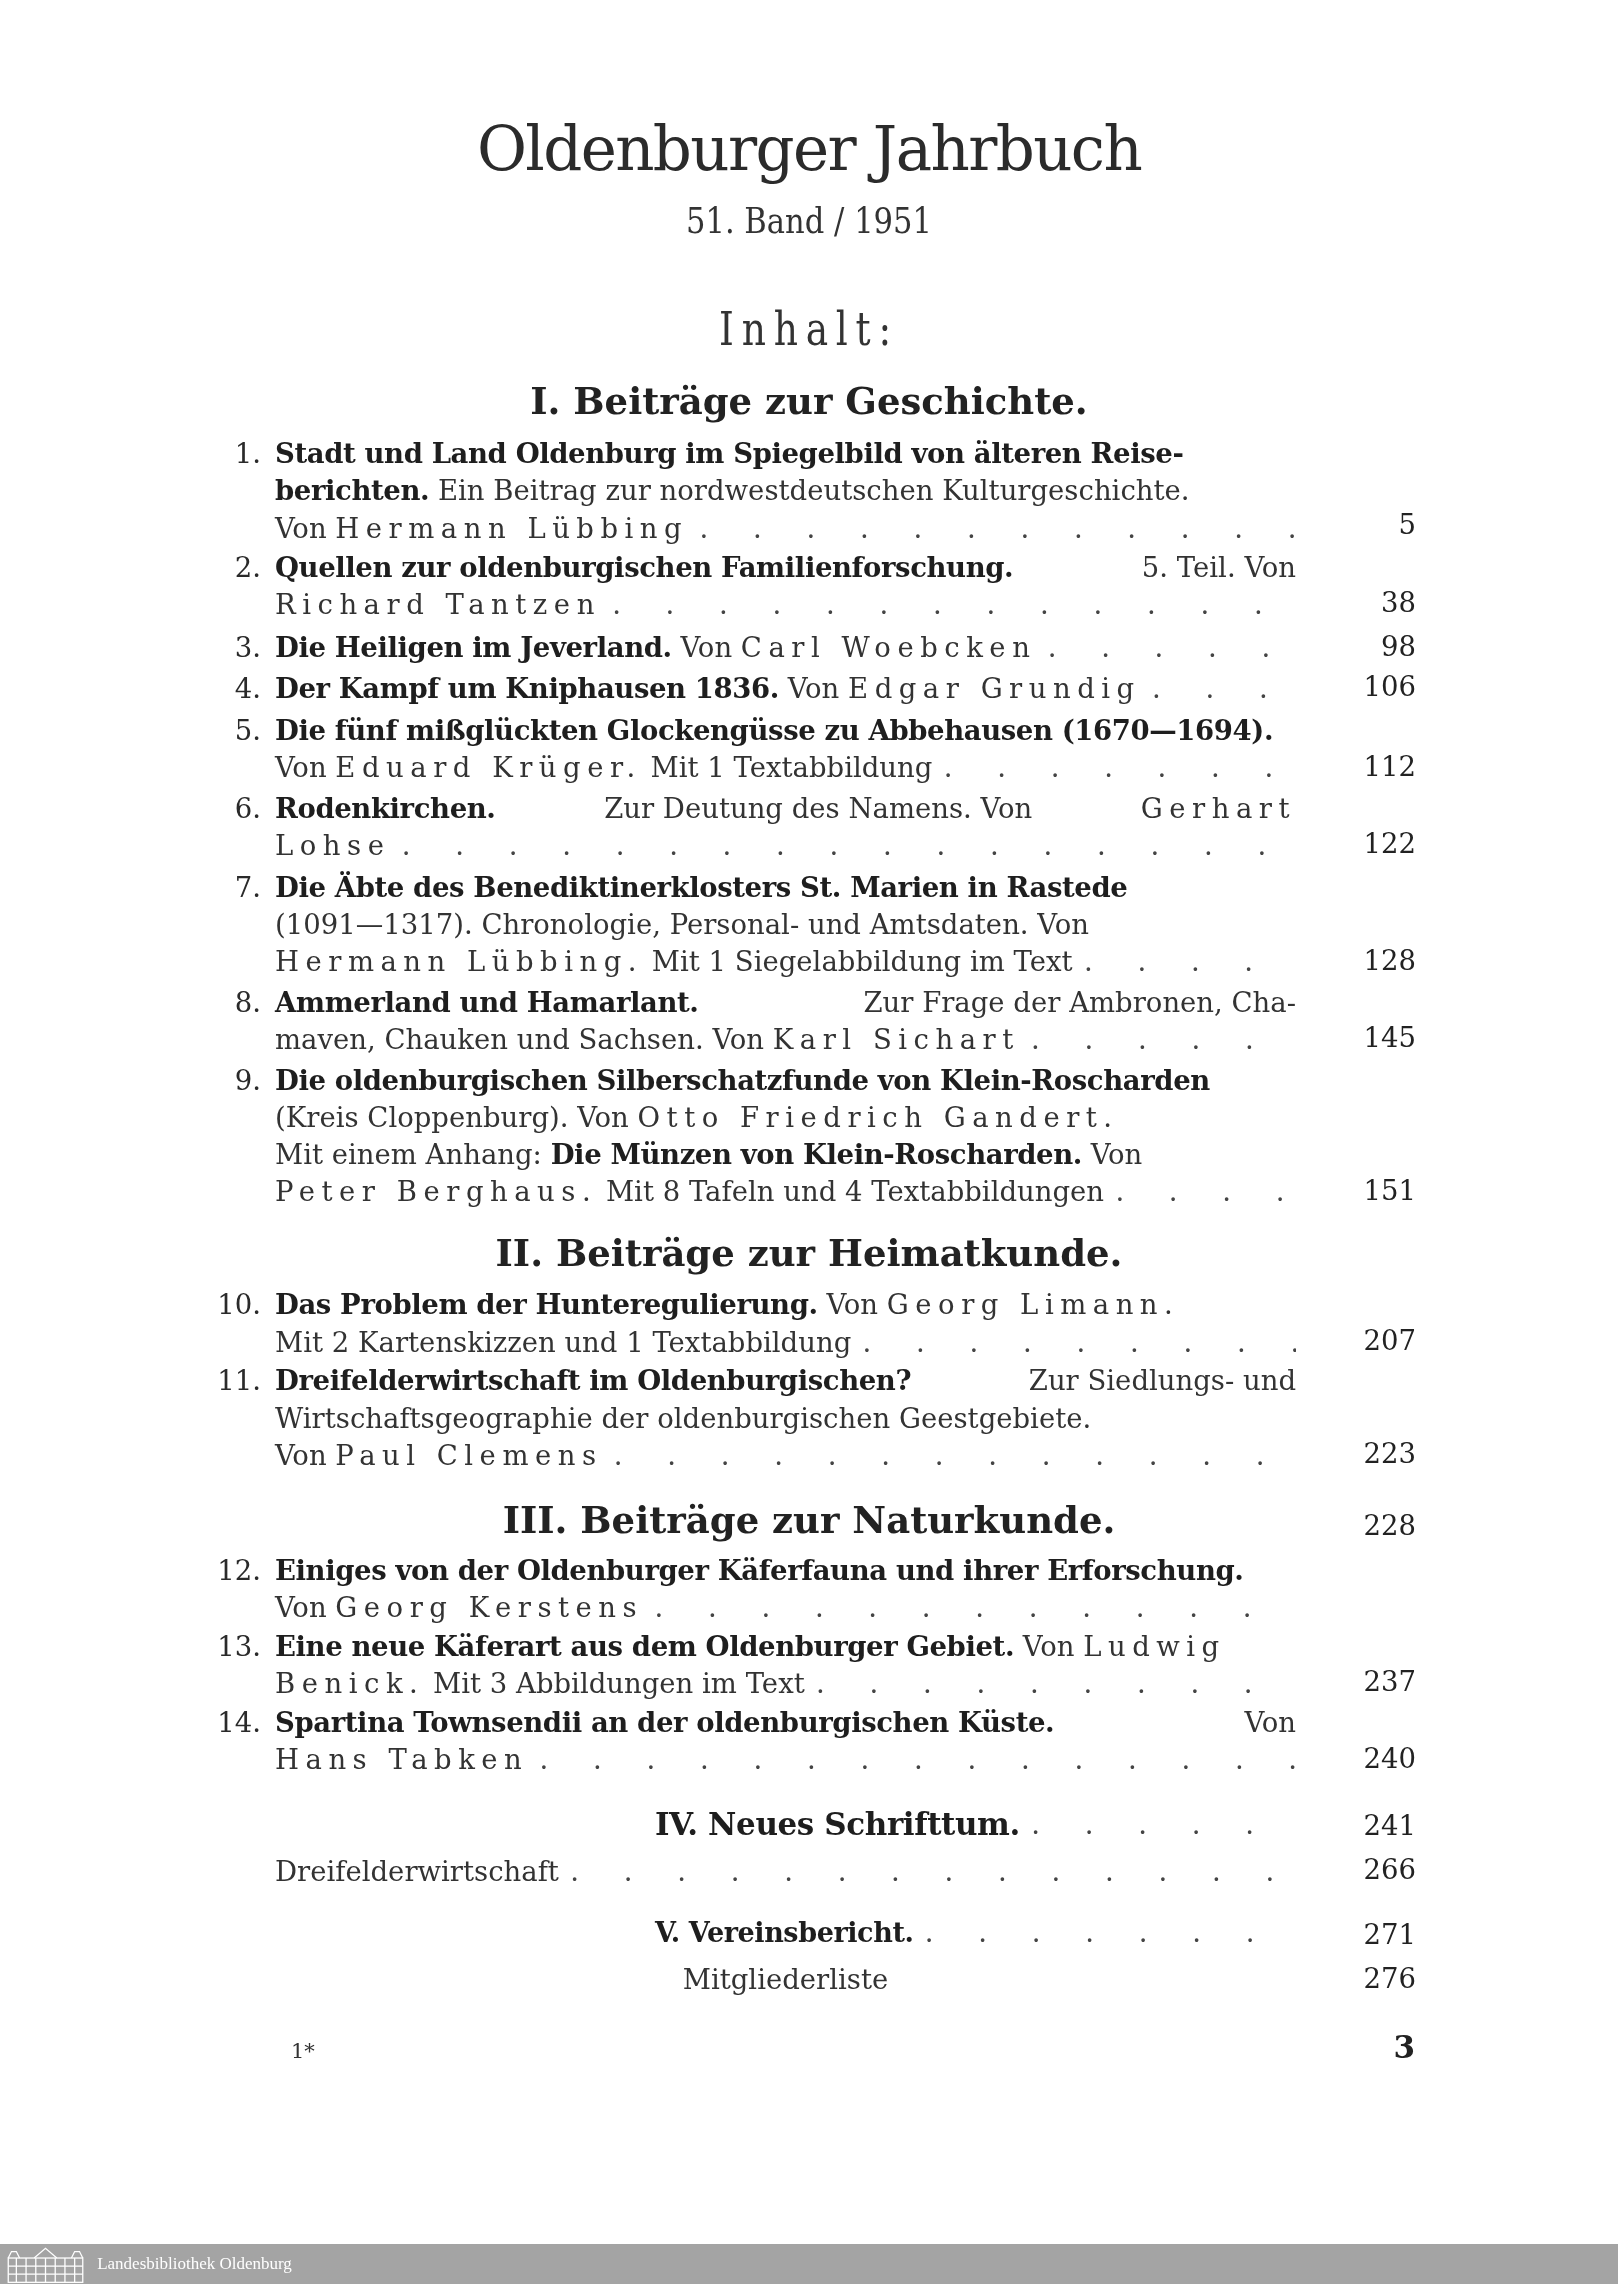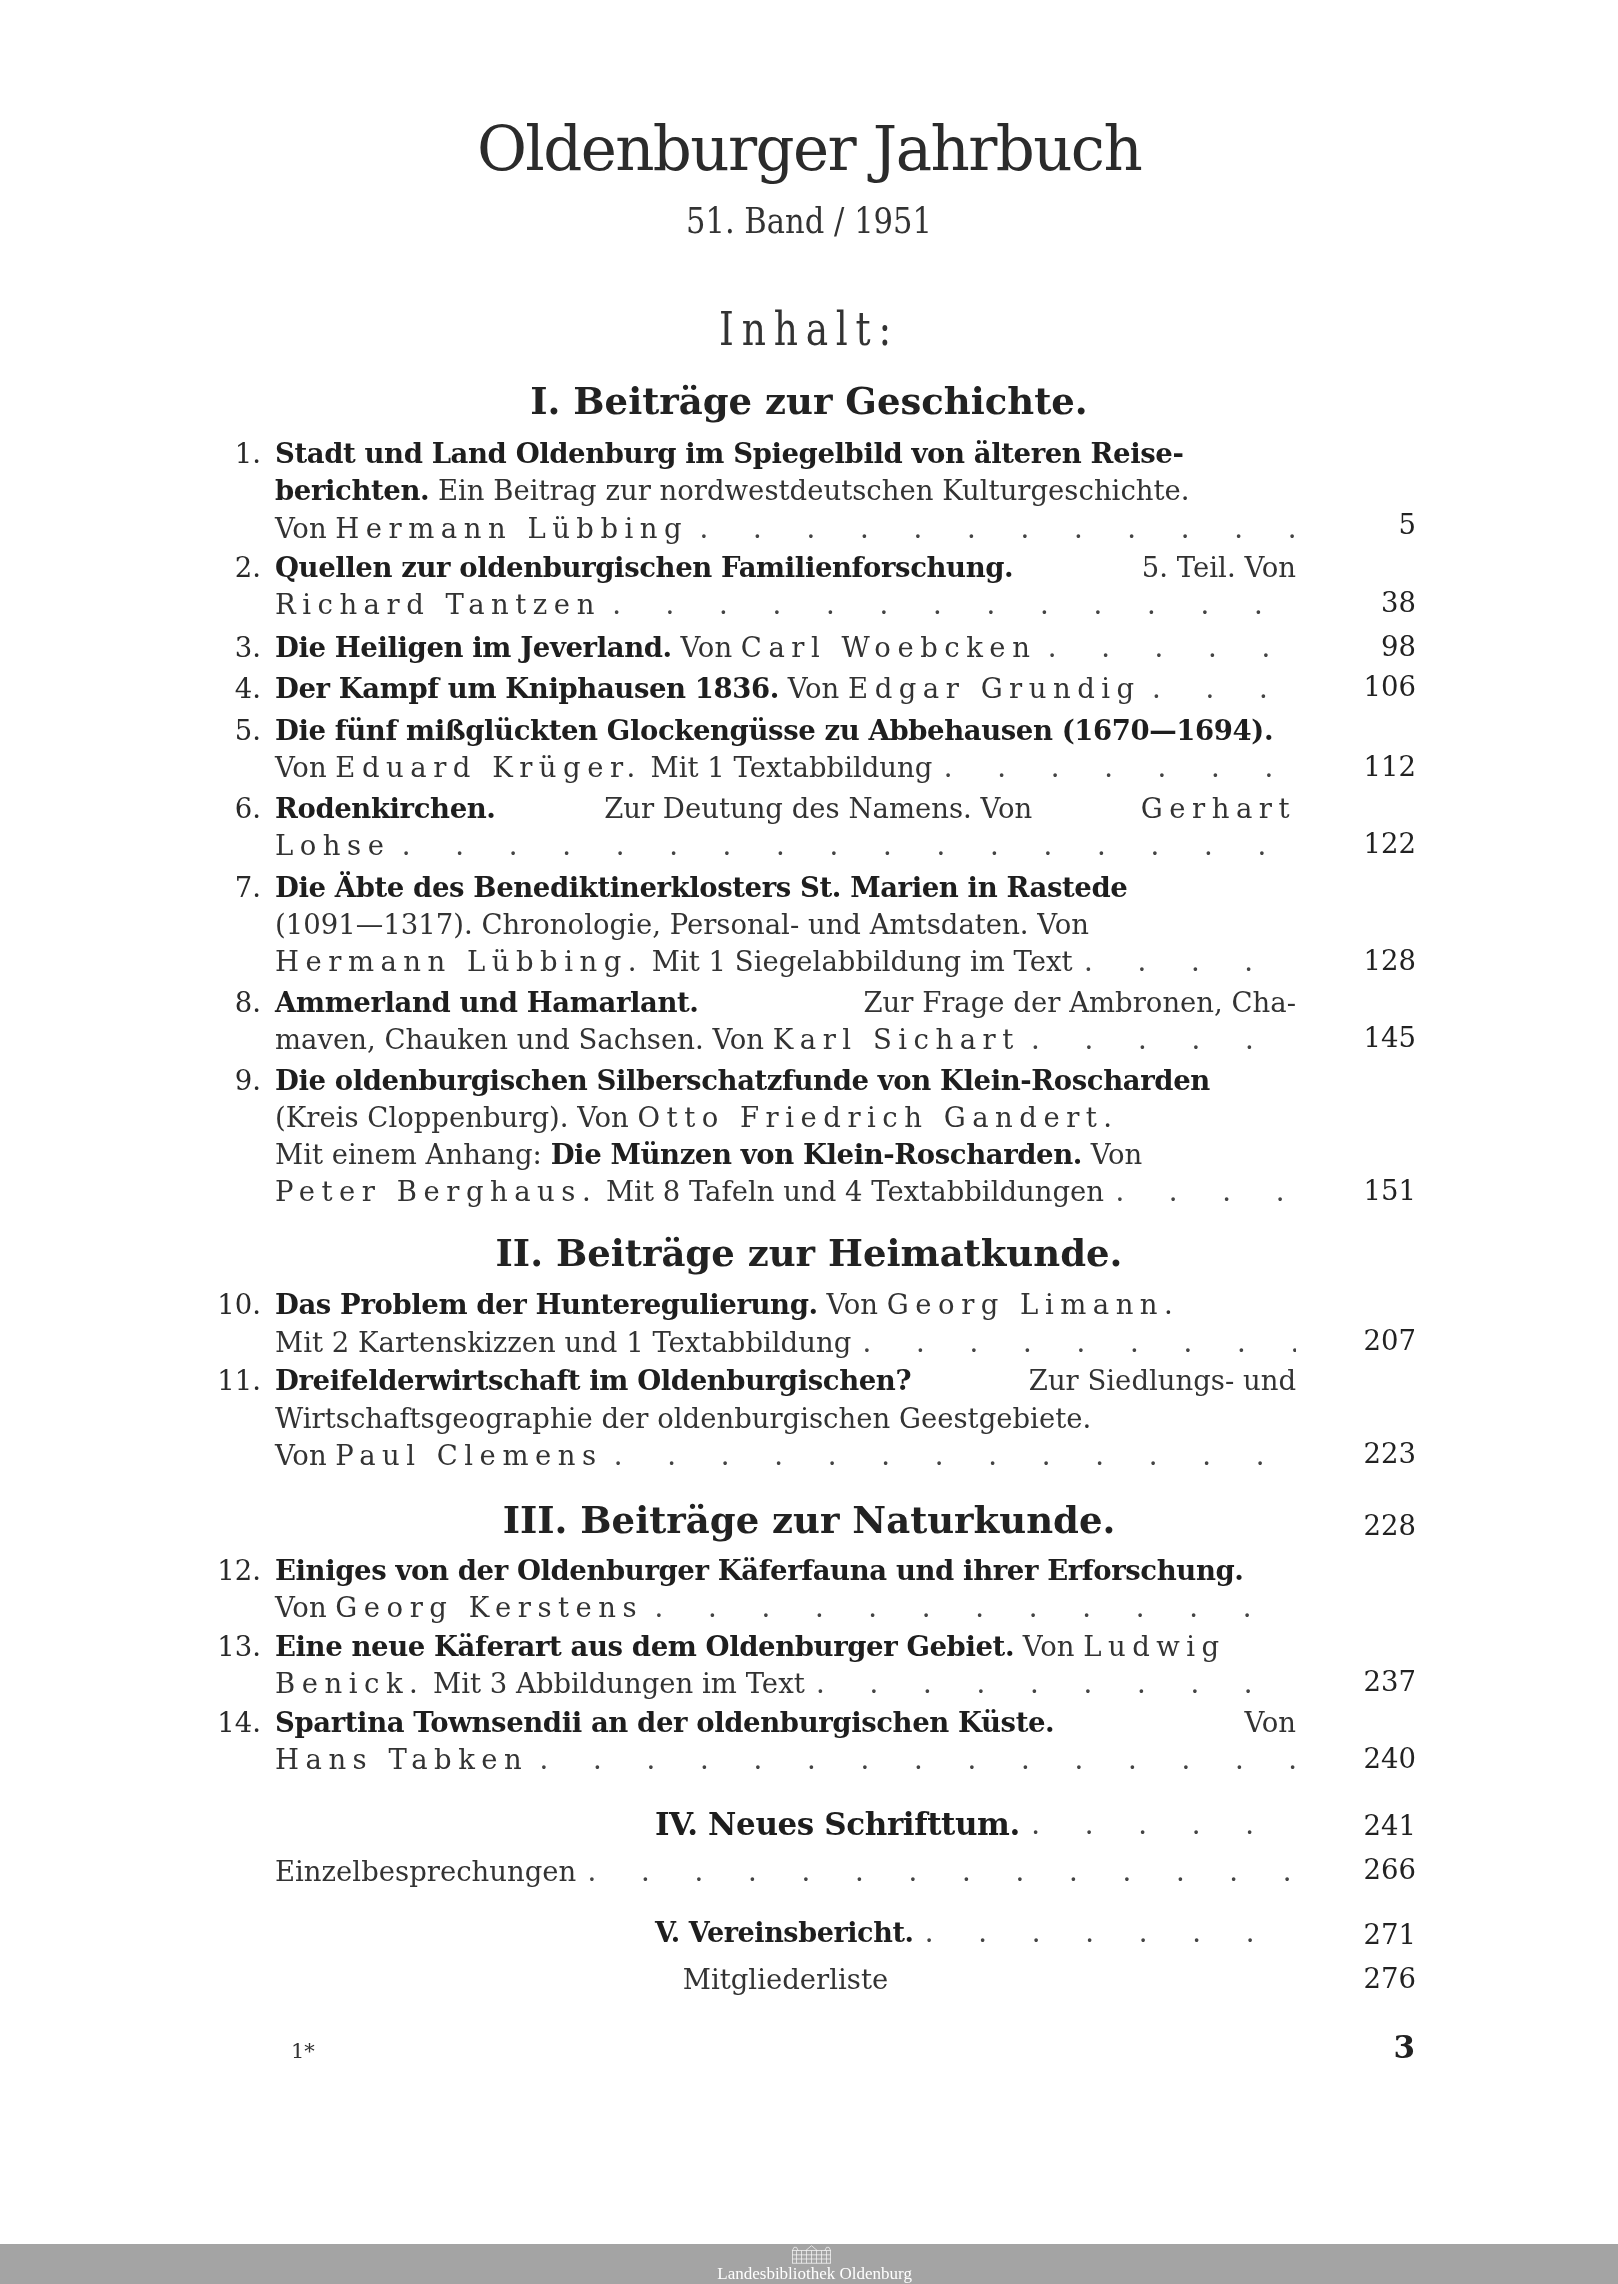--- a/index.html
+++ b/index.html
@@ -19,21 +19,21 @@
   .line.justify { justify-content: space-between; }
   .num { position: absolute; font-size: 27.5px; line-height: 37px; width: 49px; text-align: right; }
   .b { font-weight: bold; color: #1e1e1e; letter-spacing: -0.4px; }
   .r { color: #333; }
   .sp { letter-spacing: 6.5px; }
   .leader { flex: 1; overflow: hidden; letter-spacing: 18px; color: #444; padding-left: 11.3px; text-align: right; }
   .pg { position: absolute; left: 1343px; width: 73px; text-align: right; font-size: 27.5px; line-height: 37px; color: #222; }
   .footer-left { position: absolute; left: 291px; top: 2039px; font-size: 21px; color: #333; }
   .footer-right { position: absolute; left: 1375px; width: 40px; text-align: right; top: 2029px; font-size: 31px; font-weight: bold; color: #222; }
   .library-bar { position: absolute; left: 0; top: 2244px; width: 1618px; height: 40px; background: #a4a4a4;
-                 display: flex; align-items: center; flex-direction: column; }
+                 display: flex; align-items: center; }
   .library-logo { width: 81px; height: 39px; margin-left: 4.9px; }
   .library-name { color: #ffffff; font-family: "Liberation Serif", serif; font-size: 17px; margin-left: 11.3px; }
 </style>
 </head>
 <body>
 
 <div class="page">
 
   <div class="title">Oldenburger Jahrbuch</div>
   <div class="subtitle">51. Band / 1951</div>
@@ -221,21 +221,21 @@
   </div>
   <div class="pg" style="top:1740px;">240</div>
 
   <div class="line" style="top:1806px; left:655px; width:641px;">
     <span class="b" style="font-size:31px;">IV. Neues Schrifttum.</span>
     <span class="leader">. . . . . . . . . . . . . . . . . . . . . . . . . . . . . .</span>
   </div>
   <div class="pg" style="top:1807px;">241</div>
 
   <div class="line" style="top:1853px;">
-    <span class="r">Einzelbesprechungen</span>
+    <span class="r">Dreifelderwirtschaft</span>
     <span class="leader">. . . . . . . . . . . . . . . . . . . . . . . . . . . . . .</span>
   </div>
   <div class="pg" style="top:1851px;">266</div>
 
   <div class="line" style="top:1914px; left:655px; width:641px;">
     <span class="b" style="font-size:27px;">V. Vereinsbericht.</span>
     <span class="leader">. . . . . . . . . . . . . . . . . . . . . . . . . . . . . .</span>
   </div>
   <div class="pg" style="top:1916px;">271</div>
 

